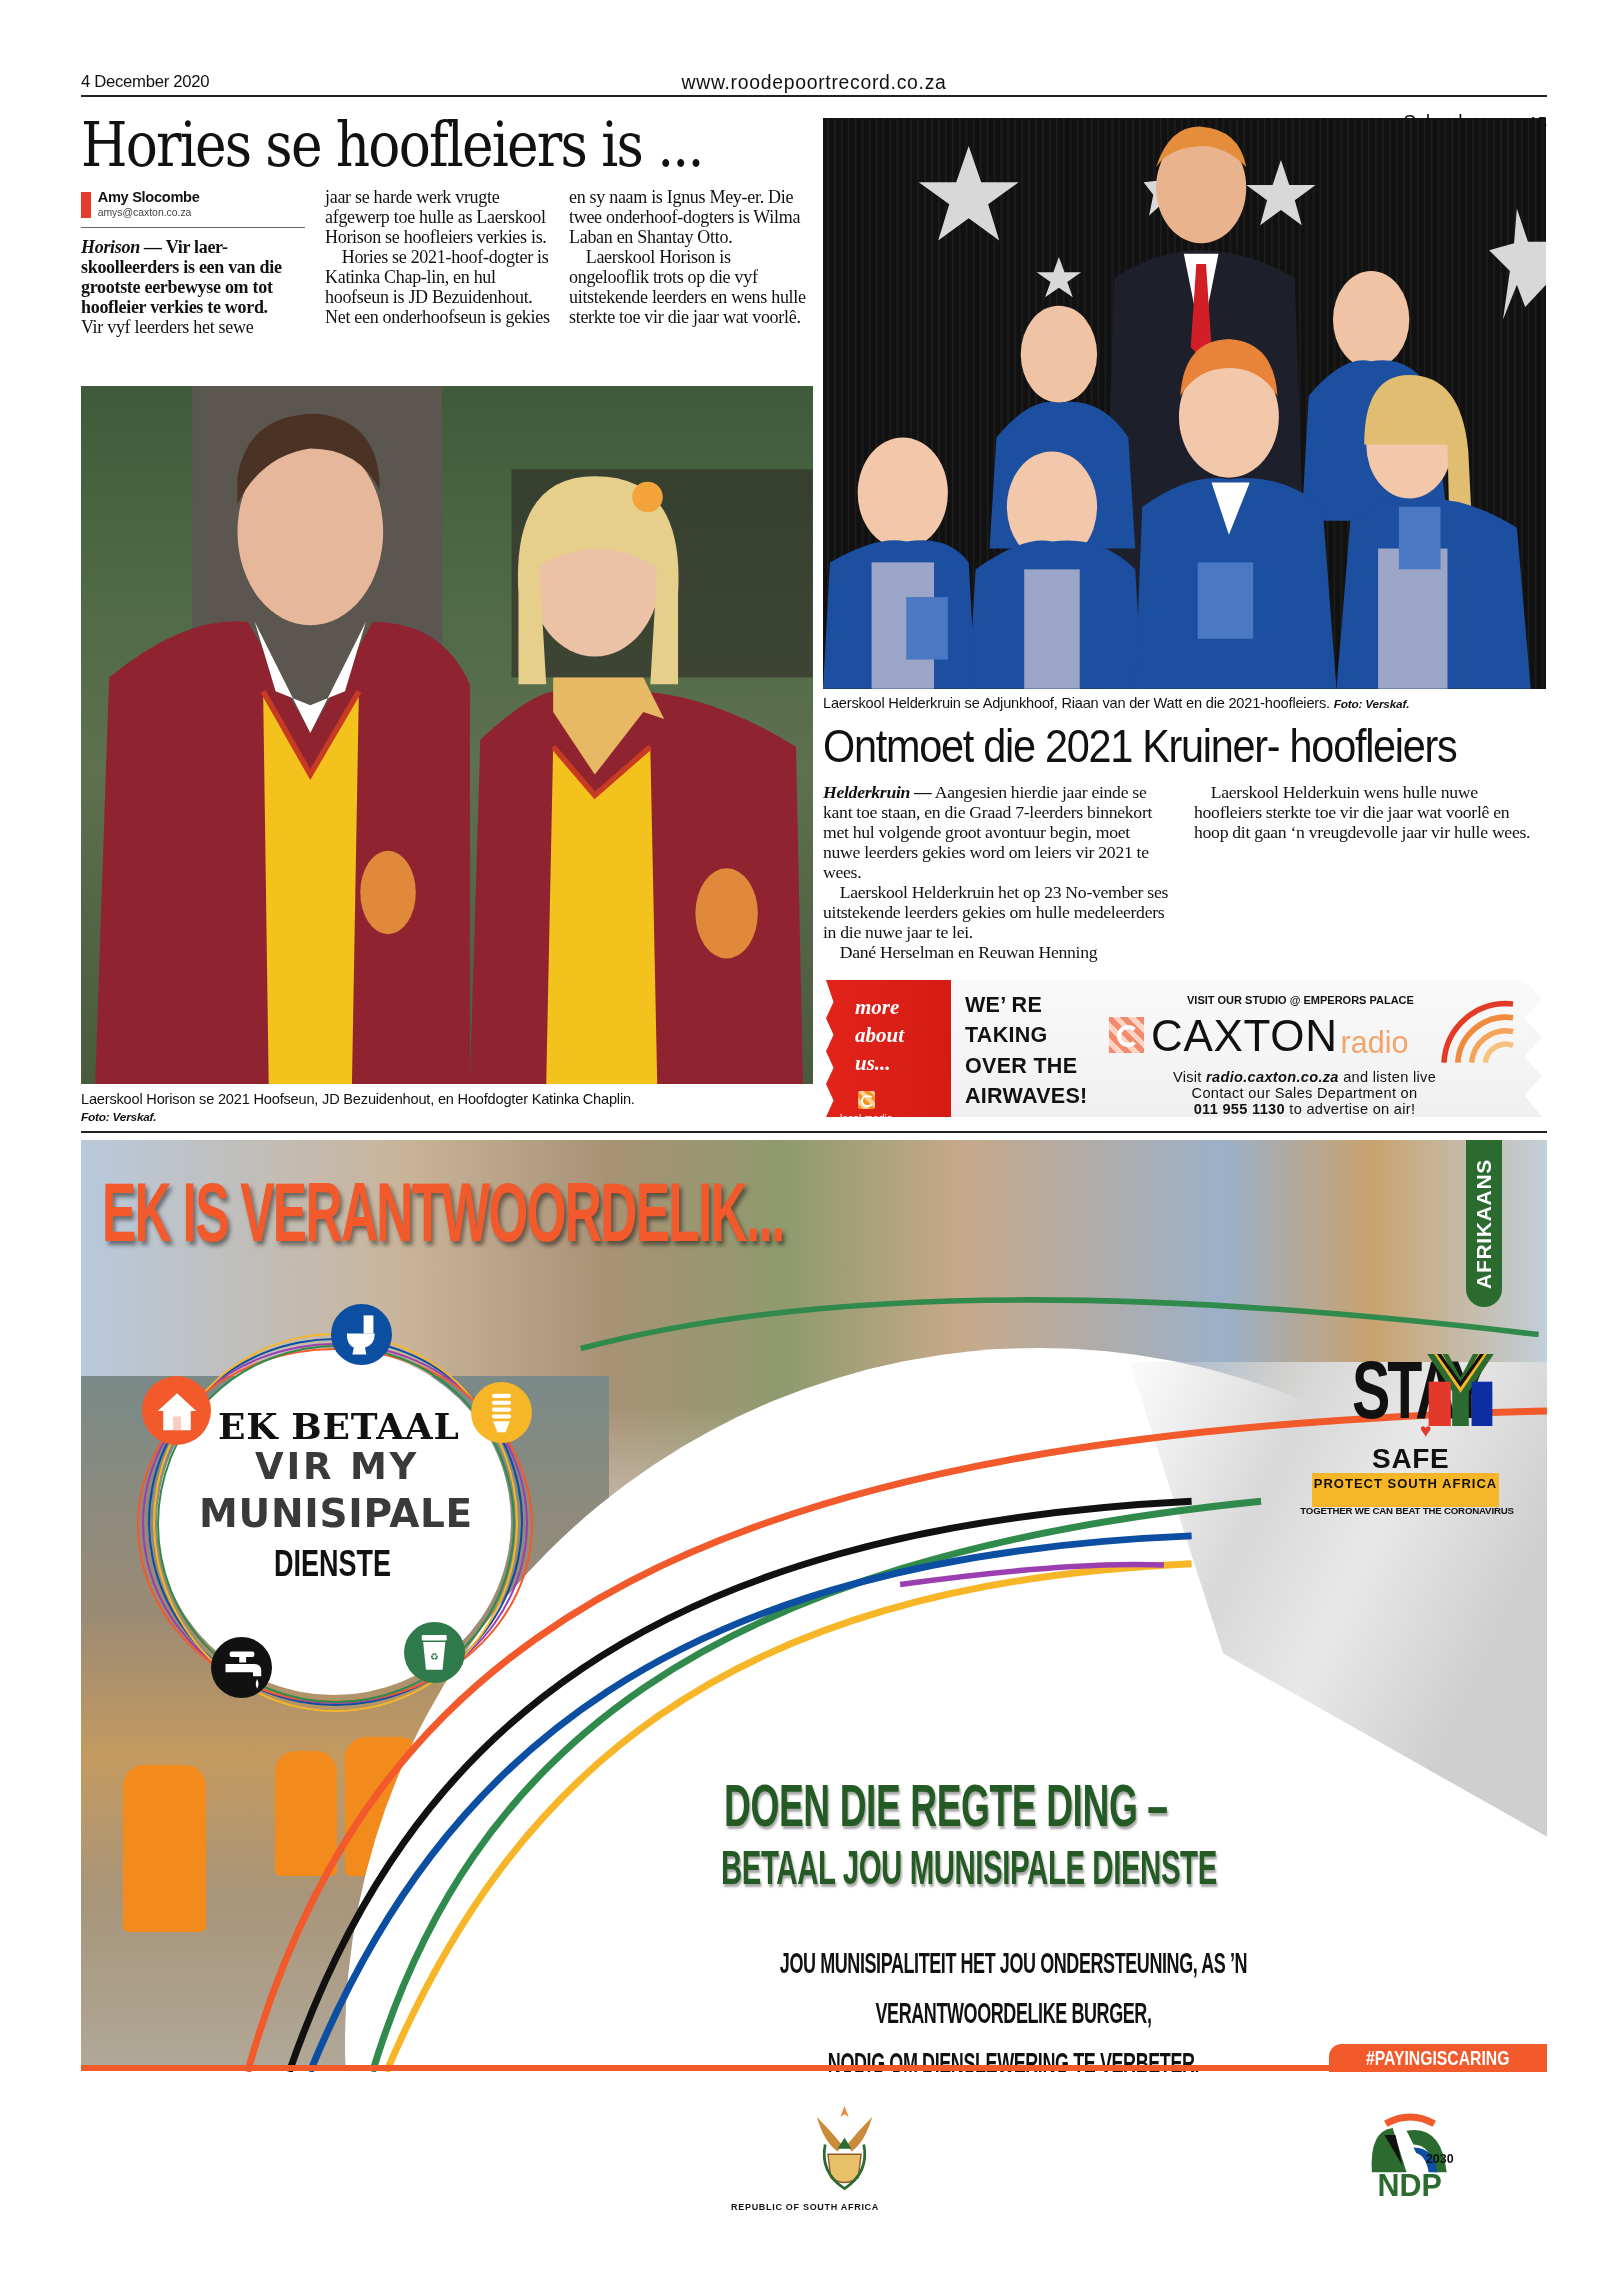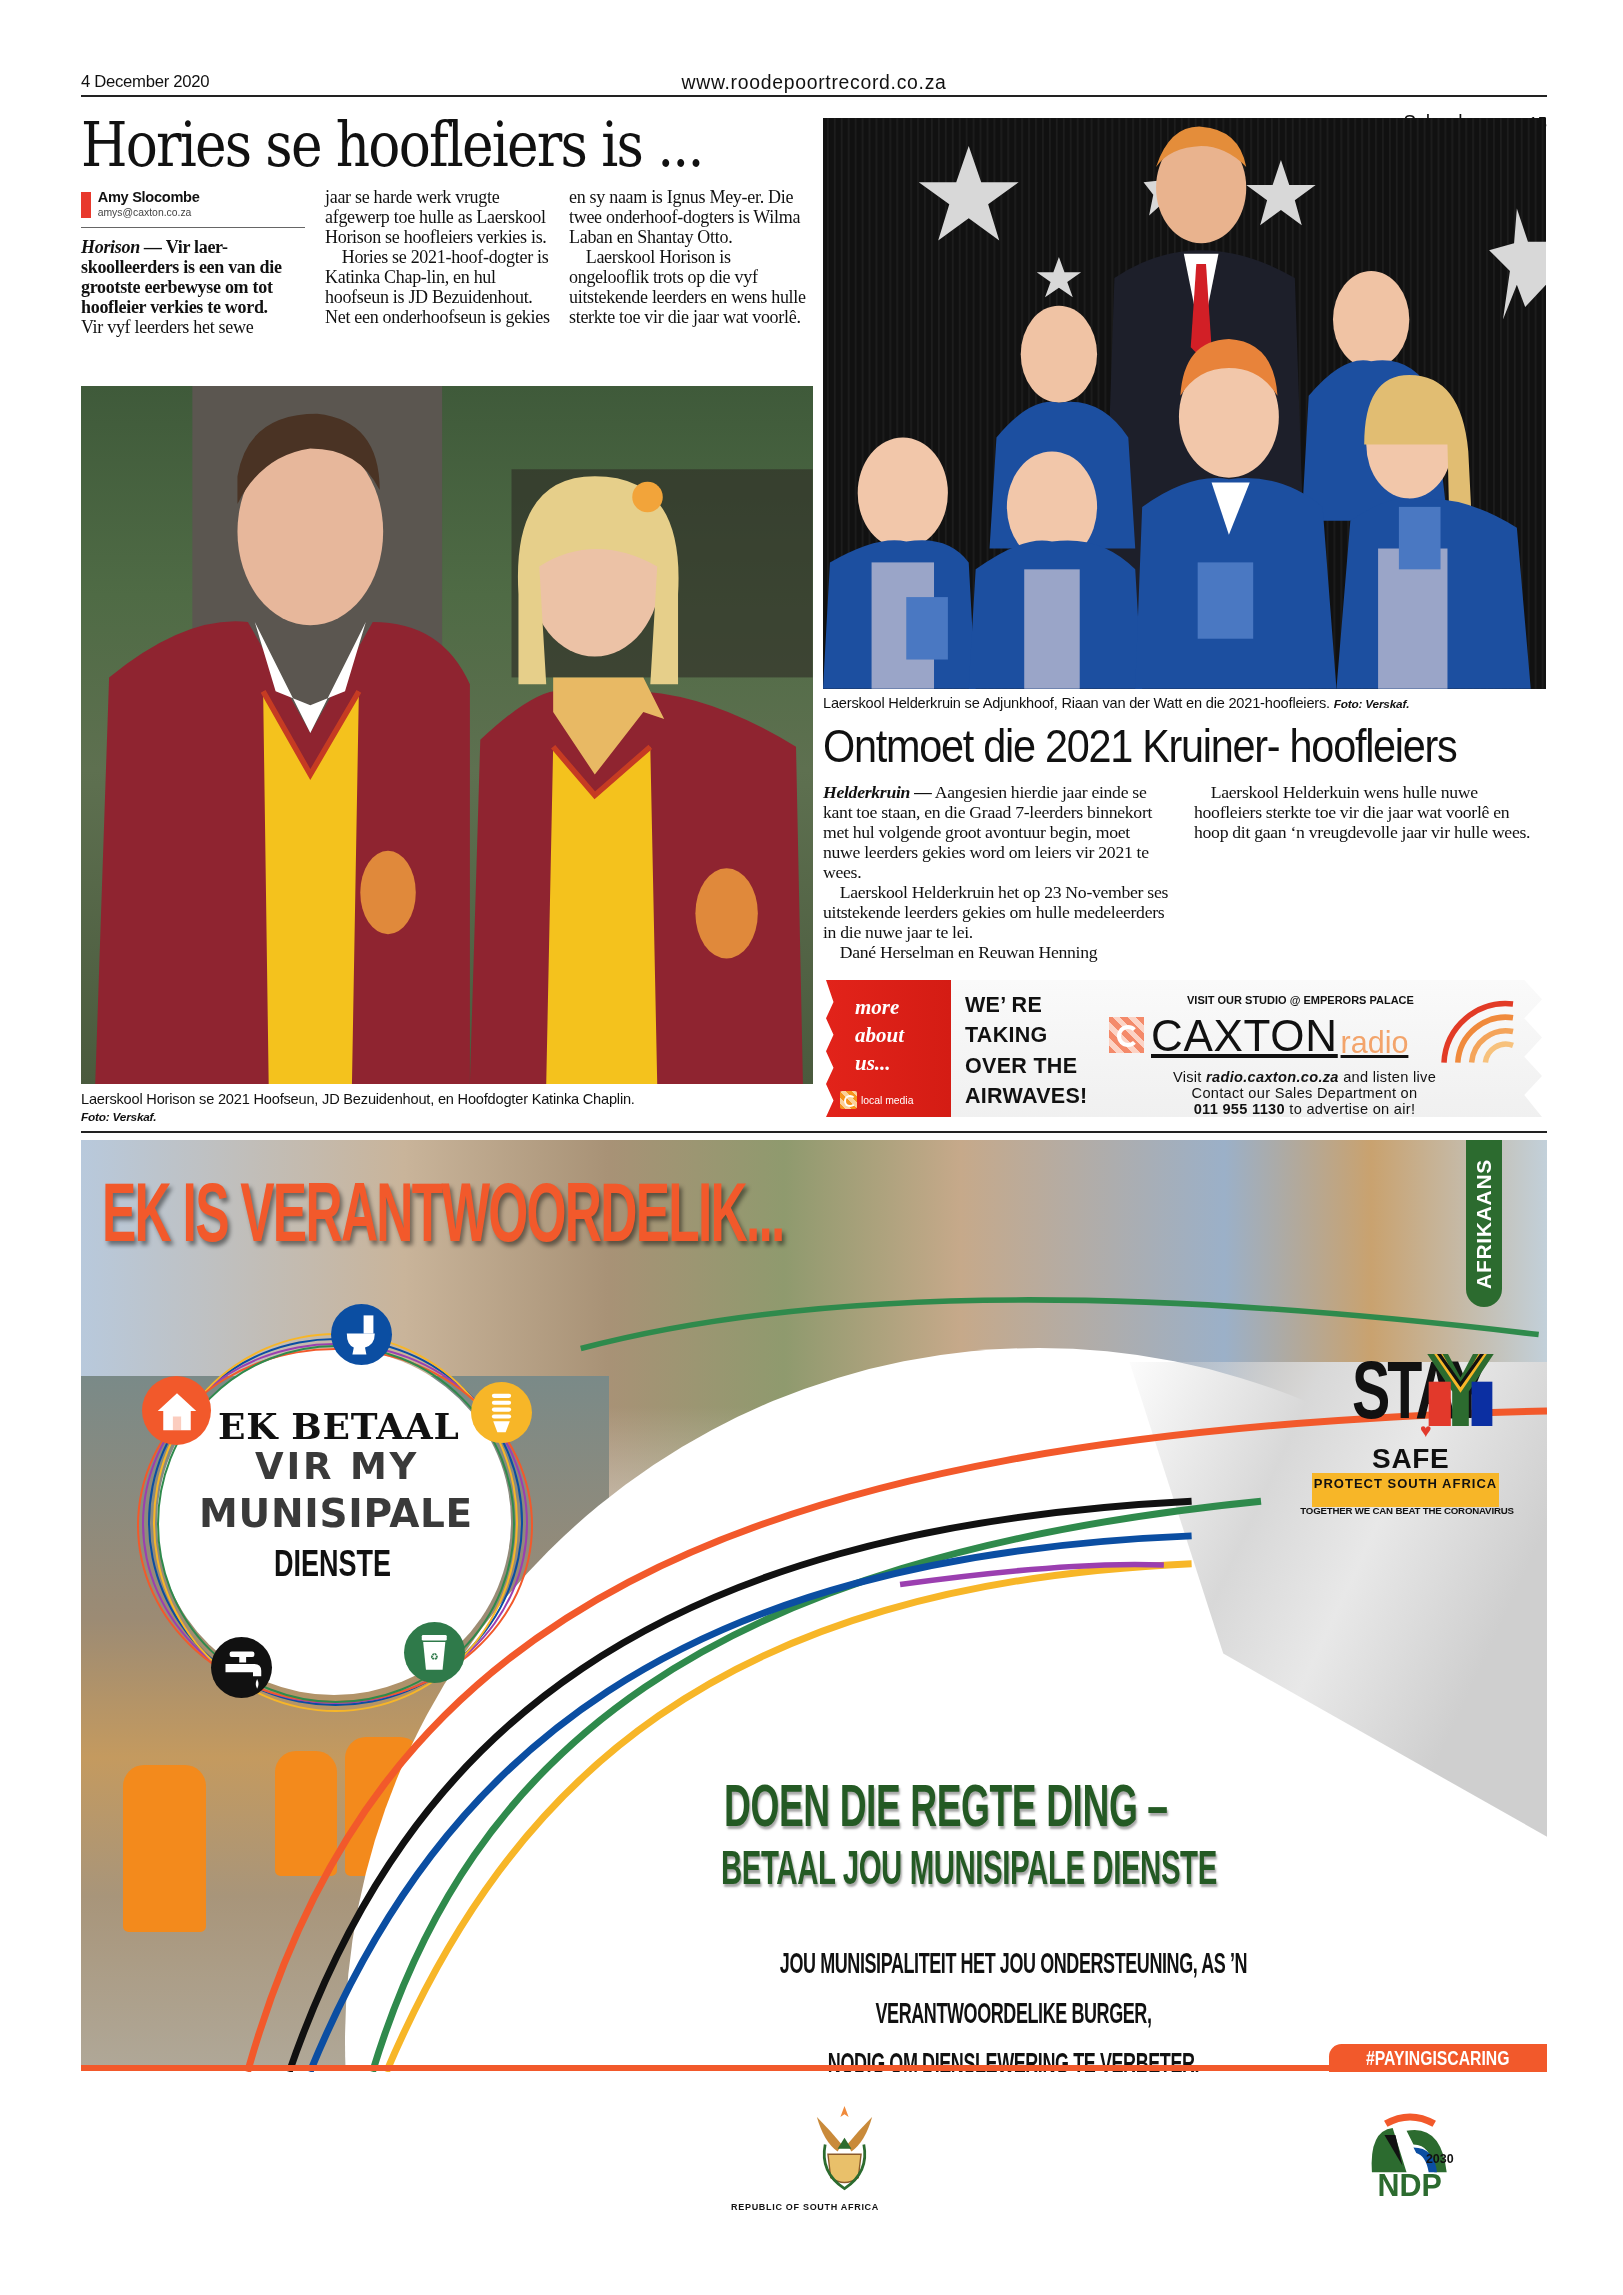--- a/index.html
+++ b/index.html
@@ -33,29 +33,29 @@
   .rule { position: absolute; height: 2.1px; background: #222; }
 
   
   .headline-right { position: absolute; left: 823px; top: 722px; font-family: "Liberation Sans", sans-serif; font-size: 46px; line-height: 49px; letter-spacing: -1.4px; white-space: nowrap; transform: scaleX(0.9); transform-origin: left top; }
 
   
   .caxton { position: absolute; left: 826px; top: 980px; width: 716px; height: 137px; }
   .caxton .red { position: absolute; left: 0; top: 0; width: 125px; height: 137px; background: linear-gradient(90deg, #e2231a, #d41c14);
     clip-path: polygon(0 0, 100% 0, 100% 100%, 0 100%, 6% 88%, 0 76%, 6% 64%, 0 52%, 6% 40%, 0 28%, 6% 16%); }
   .caxton .more { position: absolute; left: 29px; top: 12.5px; color: #fff; font-family: "Liberation Serif", serif; font-style: italic; font-weight: bold; font-size: 21px; line-height: 28px; }
-  .caxton .local { position: absolute; left: 14px; top: 111px; color: #fff; font-family: "Liberation Sans", sans-serif; font-size: 10.4px; display: flex; align-items: center; gap: 4.2px; }
+  .caxton .local { position: absolute; left: 14px; top: 111px; color: #fff; font-family: "Liberation Sans", sans-serif; font-size: 10.4px; display: flex; align-items: center; gap: 4.2px; flex-direction: column; }
   .caxton .local .c { width: 16.7px; height: 18px; background: repeating-linear-gradient(45deg, #f7941d 0 4.2px, #fbd09a 4.2px 8.3px); border-radius: 2.1px; position: relative; }
   .caxton .local .c::after { content: ""; position: absolute; left: 3.5px; top: 4.2px; width: 8.3px; height: 8.3px; border: 2.8px solid #fff; border-right-color: transparent; border-radius: 50%; }
   .caxton .panel { position: absolute; left: 125px; top: 0; width: 591px; height: 137px; background: linear-gradient(#fafafa, #f0f0f0);
     clip-path: polygon(0 0, 97% 0, 100% 14%, 97% 28%, 100% 42%, 97% 56%, 100% 70%, 97% 84%, 100% 100%, 0 100%);
     box-shadow: 0 2.8px 5.6px rgba(0,0,0,.3); }
   .caxton .takeover { position: absolute; left: 139px; top: 9.7px; font-family: "Liberation Sans", sans-serif; font-weight: bold; font-size: 21.5px; line-height: 30.5px; letter-spacing: 0.3px; }
   .caxton .studio { position: absolute; left: 361px; top: 14px; font-family: "Liberation Sans", sans-serif; font-weight: bold; font-size: 11px; }
-  .caxton .logo { position: absolute; left: 283px; top: 35px; display: flex; align-items: flex-end; text-decoration: underline; }
+  .caxton .logo { position: absolute; left: 283px; top: 35px; display: flex; align-items: flex-end; }
   .caxton .logo .cbox { width: 35px; height: 36px; background: repeating-linear-gradient(45deg, #f48a6a 0 5.6px, #fcd3c5 5.6px 11px); margin-right: 7px; margin-bottom: 4.2px; position: relative; }
   .caxton .logo .cbox::after { content: ""; position: absolute; left: 8.3px; top: 8.3px; width: 14px; height: 14px; border: 4.2px solid #fff; border-right-color: transparent; border-radius: 50%; }
   .caxton .logo .word { font-family: "Liberation Sans", sans-serif; font-size: 44px; line-height: 42px; letter-spacing: 0.7px; color: #111; }
   .caxton .logo .radio { font-family: "Liberation Sans", sans-serif; font-size: 30.5px; color: #f3a46b; margin-left: 2.8px; line-height: 30.5px; }
   .caxton .waves { position: absolute; left: 611px; top: 16.7px; width: 83px; height: 69px; }
   .caxton .info { position: absolute; left: 305px; top: 89px; width: 347px; text-align: center; font-family: "Liberation Sans", sans-serif; font-size: 14.6px; line-height: 16px; letter-spacing: 0.3px; }
   .caxton .info b i { font-weight: bold; }
 
   
   .ad { position: absolute; left: 81px; top: 1140px; width: 1466px; height: 932px; overflow: hidden; background: #fff; }

